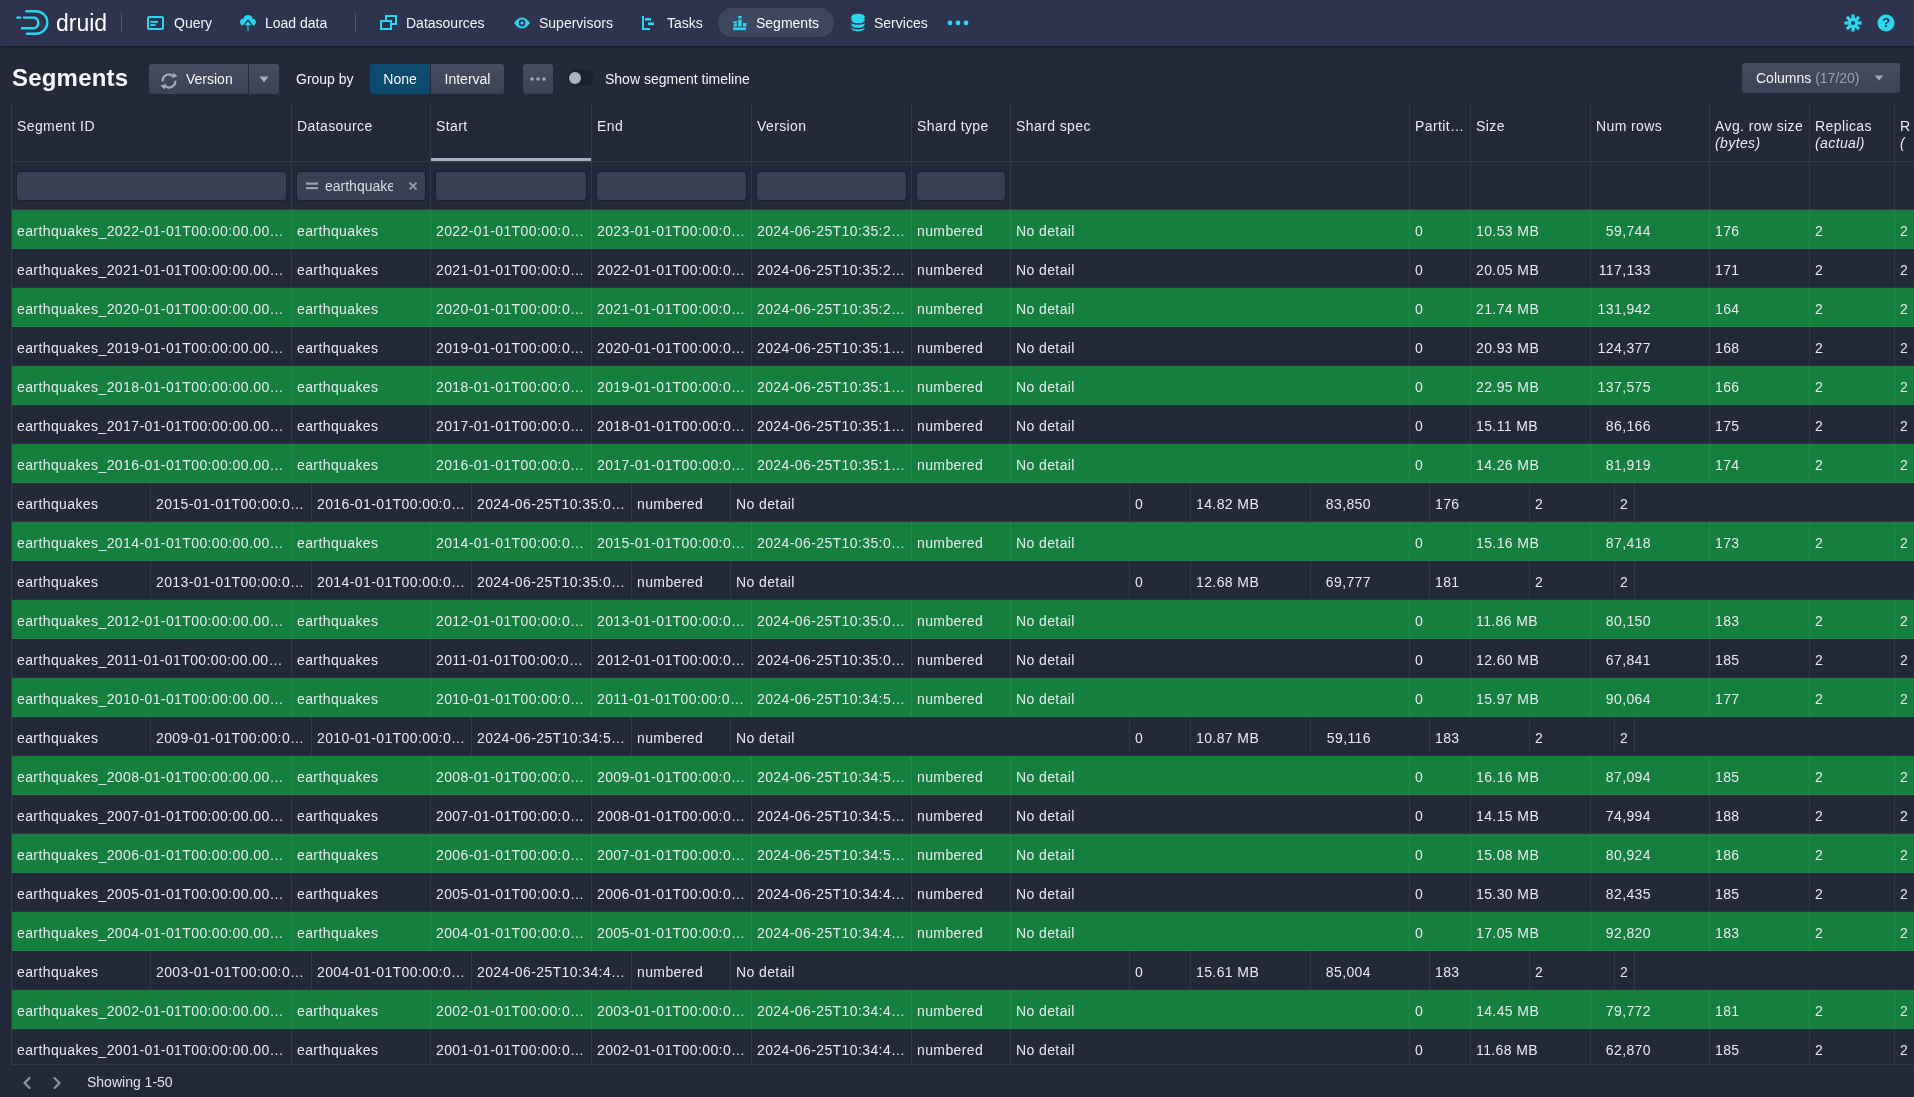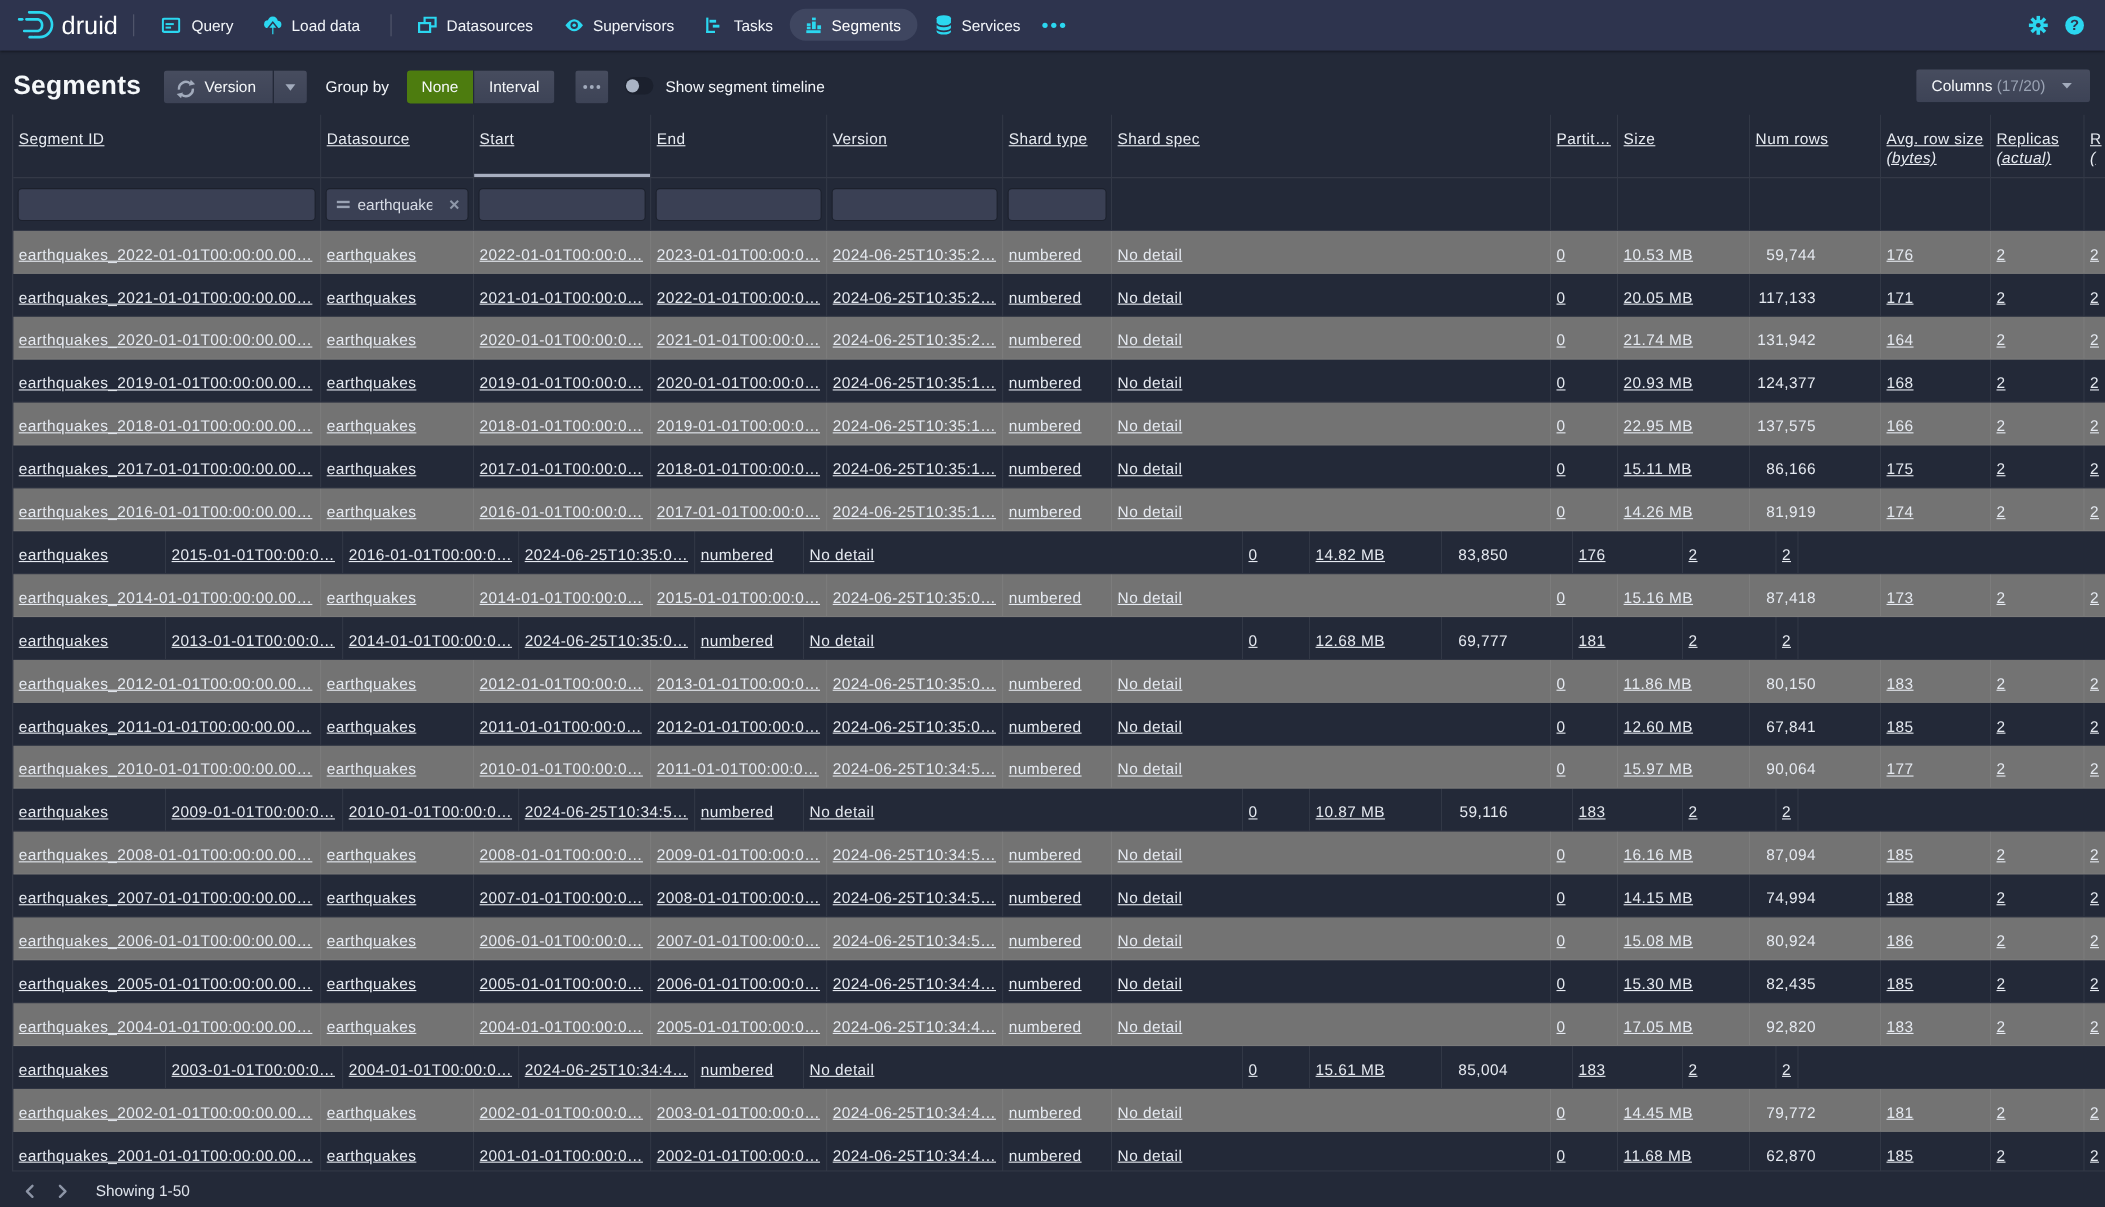--- a/index.html
+++ b/index.html
@@ -7,35 +7,35 @@
 .abs { position:absolute; }
 
 #navbar { position:absolute; left:0; top:0; width:1914px; height:46px; background:#2e344e; box-shadow:0 1px 2px rgba(0,0,0,0.4); }
 #navbar .navtext { position:absolute; top:0; height:46px; line-height:46px; color:#f3f6fa; font-size:14px; white-space:nowrap; }
 #navbar .divider { position:absolute; top:13px; width:1px; height:20px; background:rgba(255,255,255,0.18); }
 #navbar svg { position:absolute; }
 .pill { position:absolute; left:718px; top:8px; width:116px; height:29px; background:#3f4660; border-radius:15px; }
 
 #title { position:absolute; left:12px; top:64px; font-size:24px; font-weight:700; color:#f5f8fa; letter-spacing:0.2px; }
 .btn { position:absolute; top:64px; height:30px; background:#3d4356; background-image:linear-gradient(to bottom, rgba(255,255,255,0.05), rgba(255,255,255,0)); border-radius:3px; color:#f5f8fa; font-size:14px; line-height:30px; text-align:center; }
-.btn.dark { background:#4d7c0f; background-image:none; }
+.btn.dark { background:#0c4a6e; background-image:none; }
 .ctrl-label { position:absolute; top:64px; height:30px; line-height:30px; color:#f3f6fa; font-size:14px; }
 
 #table { position:absolute; left:11px; top:104px; width:1903px; height:961px; overflow:hidden; border-left:1px solid rgba(255,255,255,0.08); border-bottom:1px solid rgba(255,255,255,0.07); }
-.tr { display:flex; width:1903px;text-decoration:underline; }
+.tr { display:flex; width:1903px; }
 .td, .th { flex:none; border-right:1px solid rgba(255,255,255,0.07); padding:0 5px; overflow:hidden; white-space:nowrap; position:relative; }
 .hrow { height:58px; }
 .th { padding-top:14px; line-height:17px; font-size:14px; color:#e8ecf2; letter-spacing:0.4px; }
 .th .it { font-style:italic; }
 .frow { height:48px; border-bottom:1px solid rgba(255,255,255,0.08); }
 .hrow { border-bottom:1px solid rgba(255,255,255,0.08); }
 .fin { margin-top:10px; height:28px; background:#3a4054; border-radius:3px; box-shadow:0 0 0 1px rgba(0,0,0,0.2); }
 .drow { height:39px; border-bottom:1px solid rgba(255,255,255,0.055); font-size:14px; color:#e6eaf1; }
 .drow .td { line-height:38px; padding-top:2px; letter-spacing:0.4px; }
-.drow.odd { background:#737373; }
+.drow.odd { background:#15803d; }
 .sortline { position:absolute; left:0; right:0; bottom:0; height:3px; background:#a7aec0; }
 .nr { display:inline-block; width:55px; text-align:right; }
 
 #pager { position:absolute; left:0; top:1068px; width:1914px; height:29px; }
 </style></head><body>
 <div id="navbar">
     <svg style="left:16px;top:9px" width="34" height="28" viewBox="0 0 34 28">
       <g fill="none" stroke="#2bd7f0" stroke-width="2.4" stroke-linecap="round">
         <path d="M10.5 2.2 H20 A11.3 11.3 0 0 1 20 24.8 H15"></path>
         <path d="M8 8.6 H18.5 A5.6 5.6 0 0 1 18.5 19.2 H6"></path>

